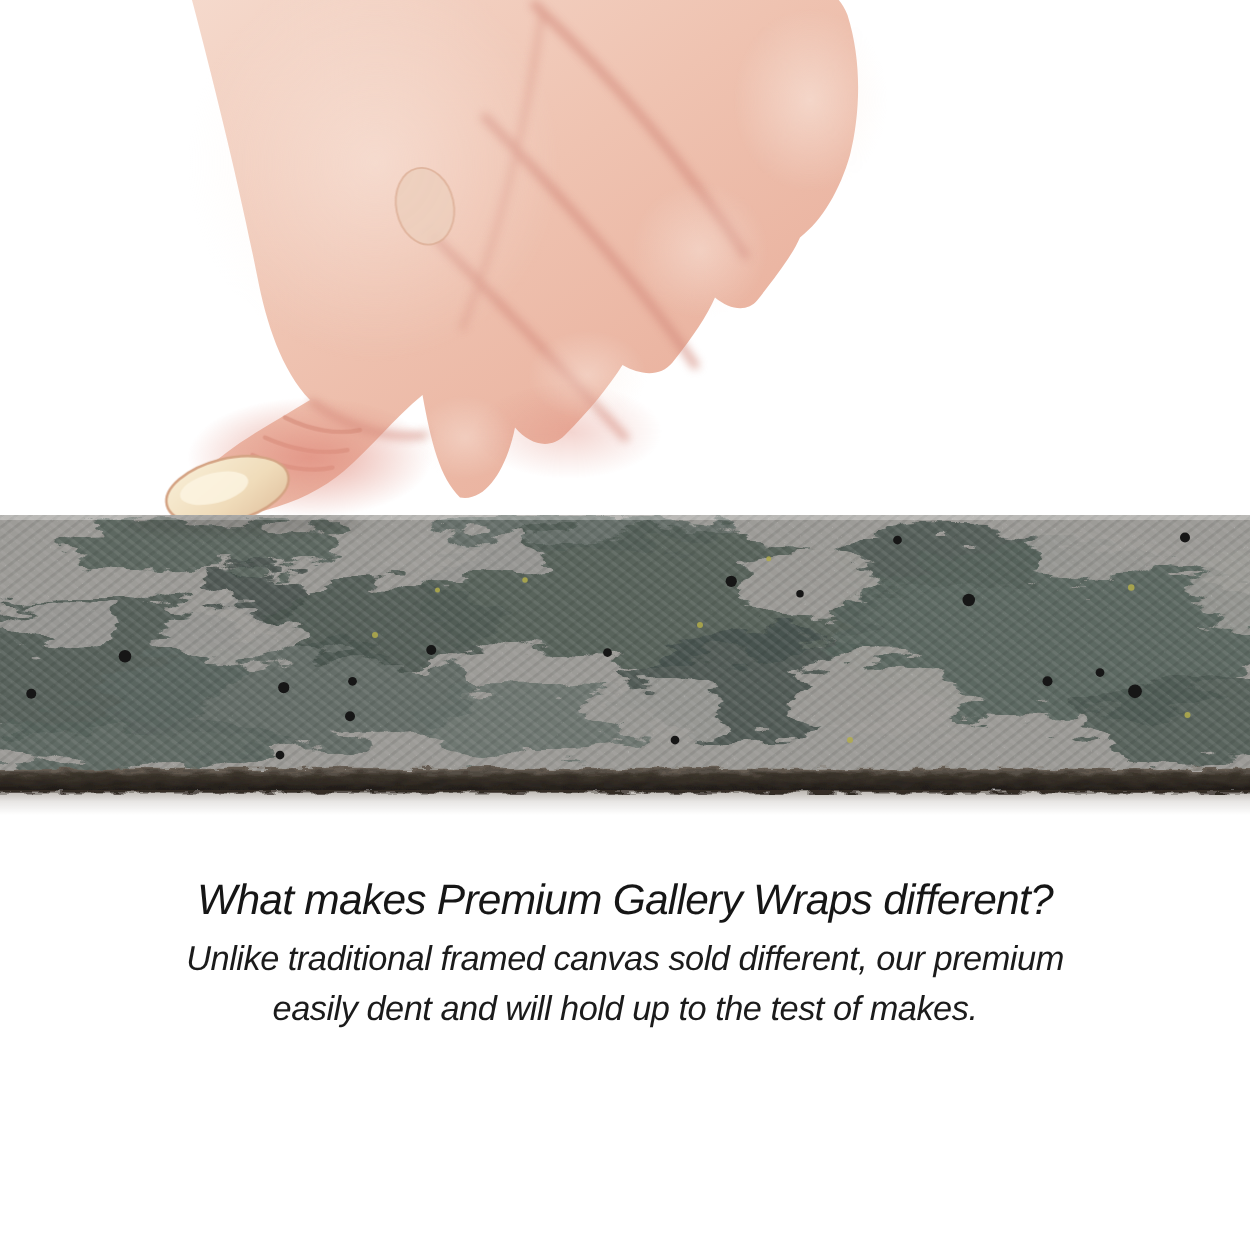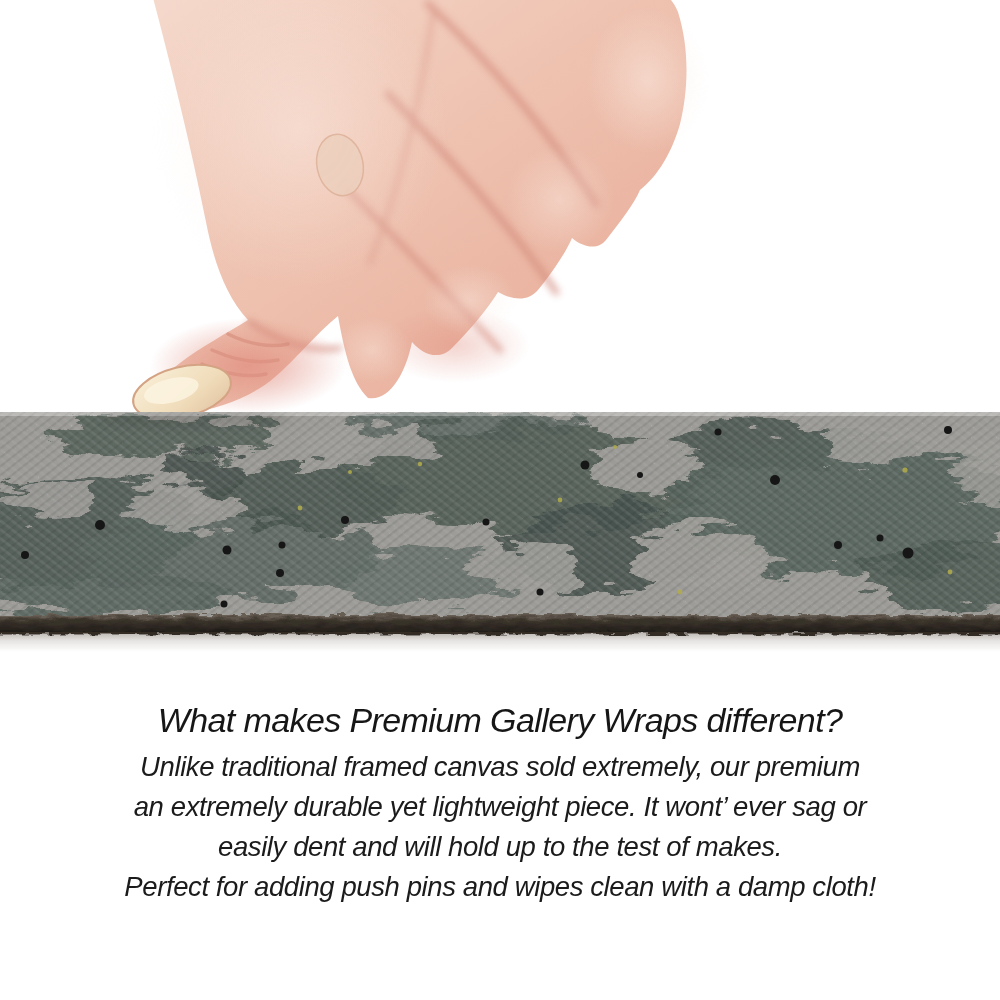--- a/index.html
+++ b/index.html
@@ -244,19 +244,17 @@
 
       <rect x="-10" y="203" width="1020" height="19" fill="url(#edgeG)" filter="url(#rough2)"></rect>
       <rect x="-10" y="219" width="1020" height="4" fill="#241f1b" opacity="0.45" filter="url(#rough2)"></rect>
     </svg>
   </div>
 
   <div class="strip-shadow"></div>
 
   <section class="copy">
     <h1>What makes Premium Gallery Wraps different?</h1>
-    <p>Unlike traditional framed canvas sold extremely, our premium</p>
-    <p>an extremely durable yet lightweight piece. It wont’ ever sag or</p>
+    <p>Unlike traditional framed canvas sold different, our premium</p>
     <p>easily dent and will hold up to the test of makes.</p>
-    <p>Perfect for adding push pins and wipes clean with a damp cloth!</p>
   </section>
 
 </div>
 
 </body></html>

